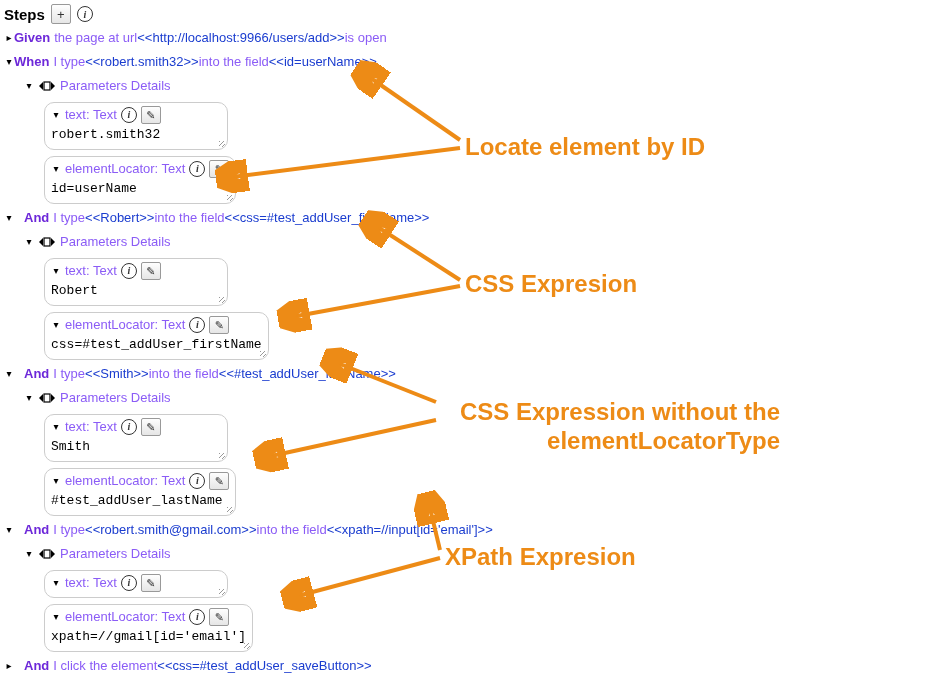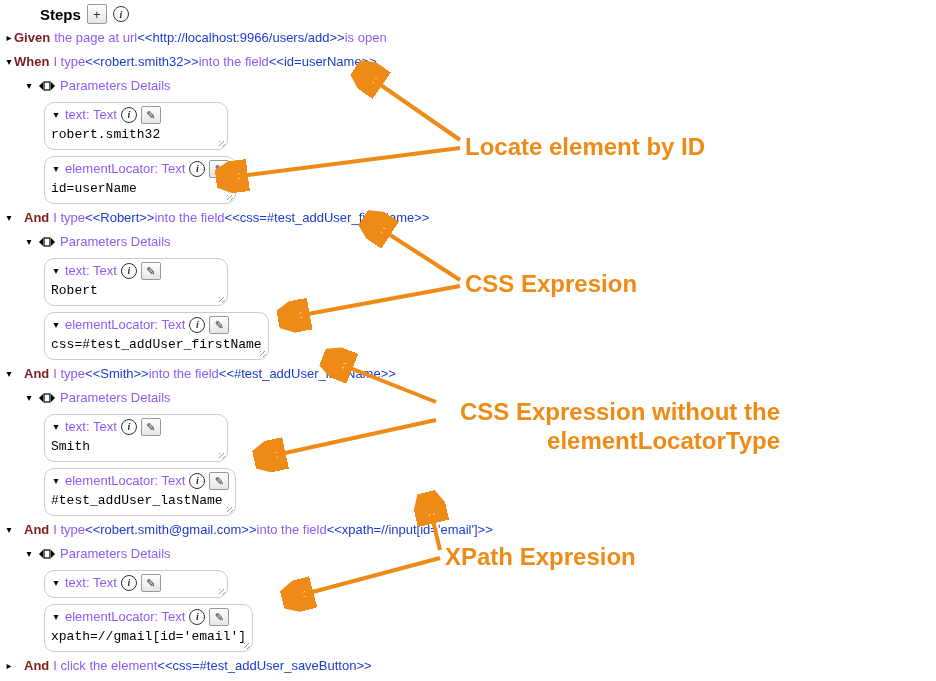--- a/index.html
+++ b/index.html
@@ -1,29 +1,29 @@
 <!DOCTYPE html>
 <html><head>
 <meta charset="utf-8">
 <style>
   html,body{margin:0;padding:0;background:#fff;color:#000;font-family:Arial,Helvetica,sans-serif;font-size:13px;}
   body{width:936px;height:681px;position:relative;overflow:hidden;}
   .hdr{display:flex;align-items:center;gap:6px;padding:4px 4px 2px 4px;}
-  .hdr b{font-size:15px;margin-left:36px;}
+  .hdr b{font-size:15px;}
   .sqbtn{width:18px;height:18px;border:1px solid #999;border-radius:2px;background:linear-gradient(#fefefe,#e6e6e6);display:flex;align-items:center;justify-content:center;font-size:13px;color:#333;cursor:pointer;}
   .info-ic{display:inline-flex;width:14px;height:14px;border:1.2px solid #333;border-radius:50%;align-items:center;justify-content:center;}
   .info-ic::after{content:"i";font-style:italic;font-family:Georgia,serif;font-size:10px;font-weight:bold;color:#333;}
   .edit-ic{display:inline-flex;width:18px;height:16px;border:1px solid #999;border-radius:2px;background:linear-gradient(#fefefe,#e6e6e6);align-items:center;justify-content:center;cursor:pointer;}
   .edit-ic::after{content:"\270E";font-size:11px;color:#333;}
   .tree{padding:0 4px 10px 4px;}
   .row{display:flex;align-items:center;flex-wrap:wrap;padding:2px 0;line-height:20px;}
   .caret{width:10px;text-align:center;font-size:10px;color:#000;cursor:pointer;flex:none;user-select:none;}
   .caret.right::before{content:"\25B8";}
   .caret.down::before{content:"\25BE";}
-  .kw{color:#7f1d1d;font-weight:bold;margin-right:4px;}
+  .kw{color:#6d28d9;font-weight:bold;margin-right:4px;}
   .lit{color:#1a3ccf;}
   .txt{color:#8b5cf6;}
   .pd-ic{display:inline-flex;align-items:center;justify-content:center;margin:0 4px;vertical-align:middle;}
   .pd-ic svg{display:block;}
   .param-block{display:inline-block;min-width:170px;border:1px solid #ccc;background:#fff;padding:2px 6px 4px 6px;margin-top:2px;border-radius:10px;position:relative;}
   .param-block::after{content:"";position:absolute;right:2px;bottom:2px;width:6px;height:6px;
       background:repeating-linear-gradient(135deg,#999 0 1px,transparent 1px 3px);}
   .param-line1{display:flex;align-items:center;gap:4px;}
   .param-line2{font-family:"Courier New",monospace;white-space:pre;}
   .ind1{padding-left:20px;}  .ind2{padding-left:40px;}

